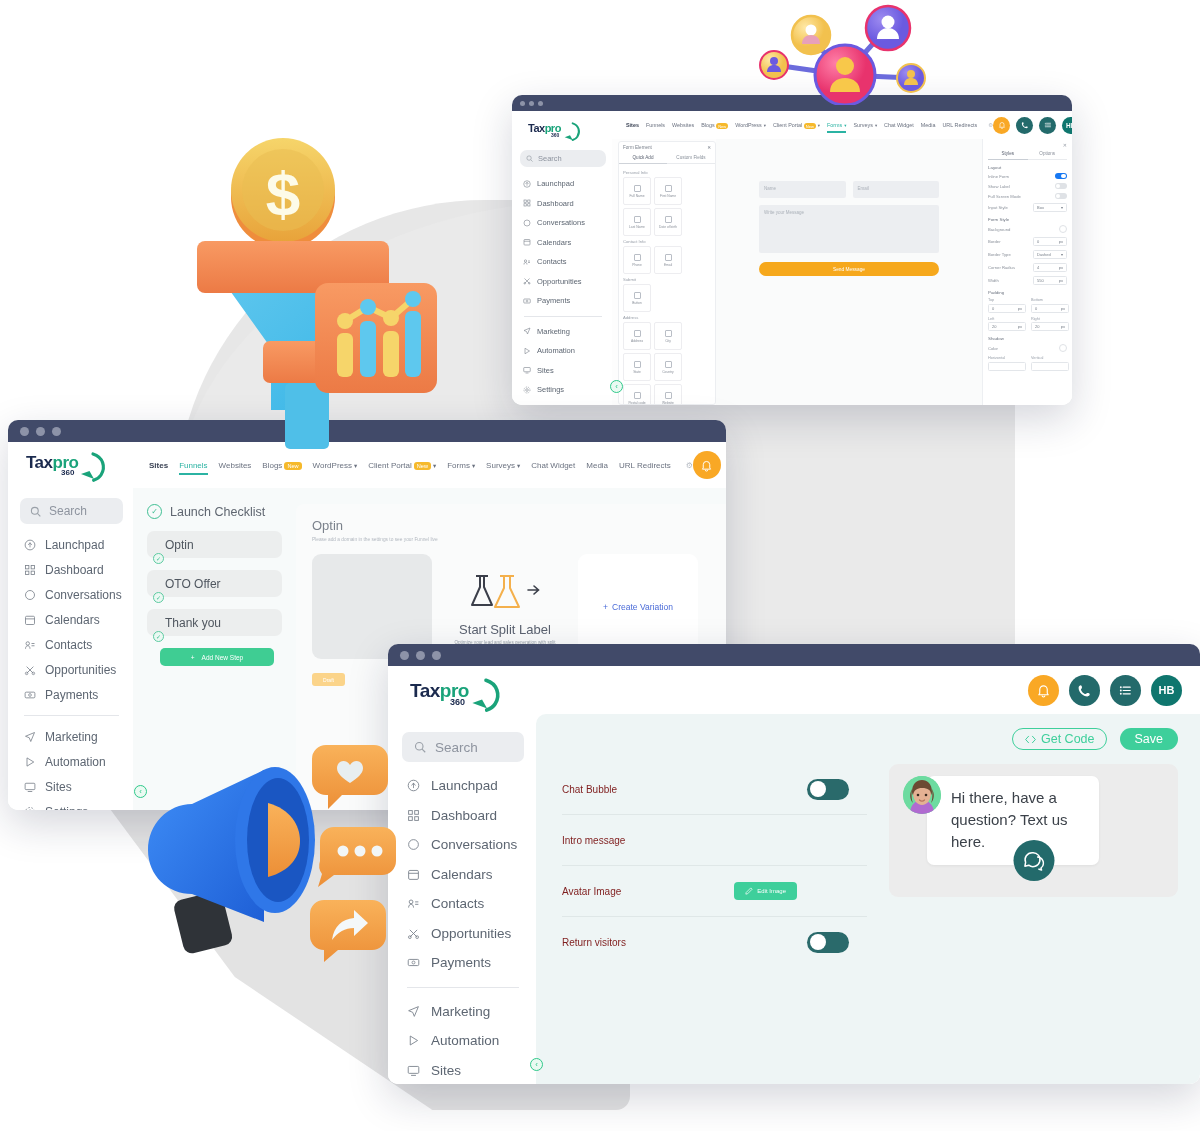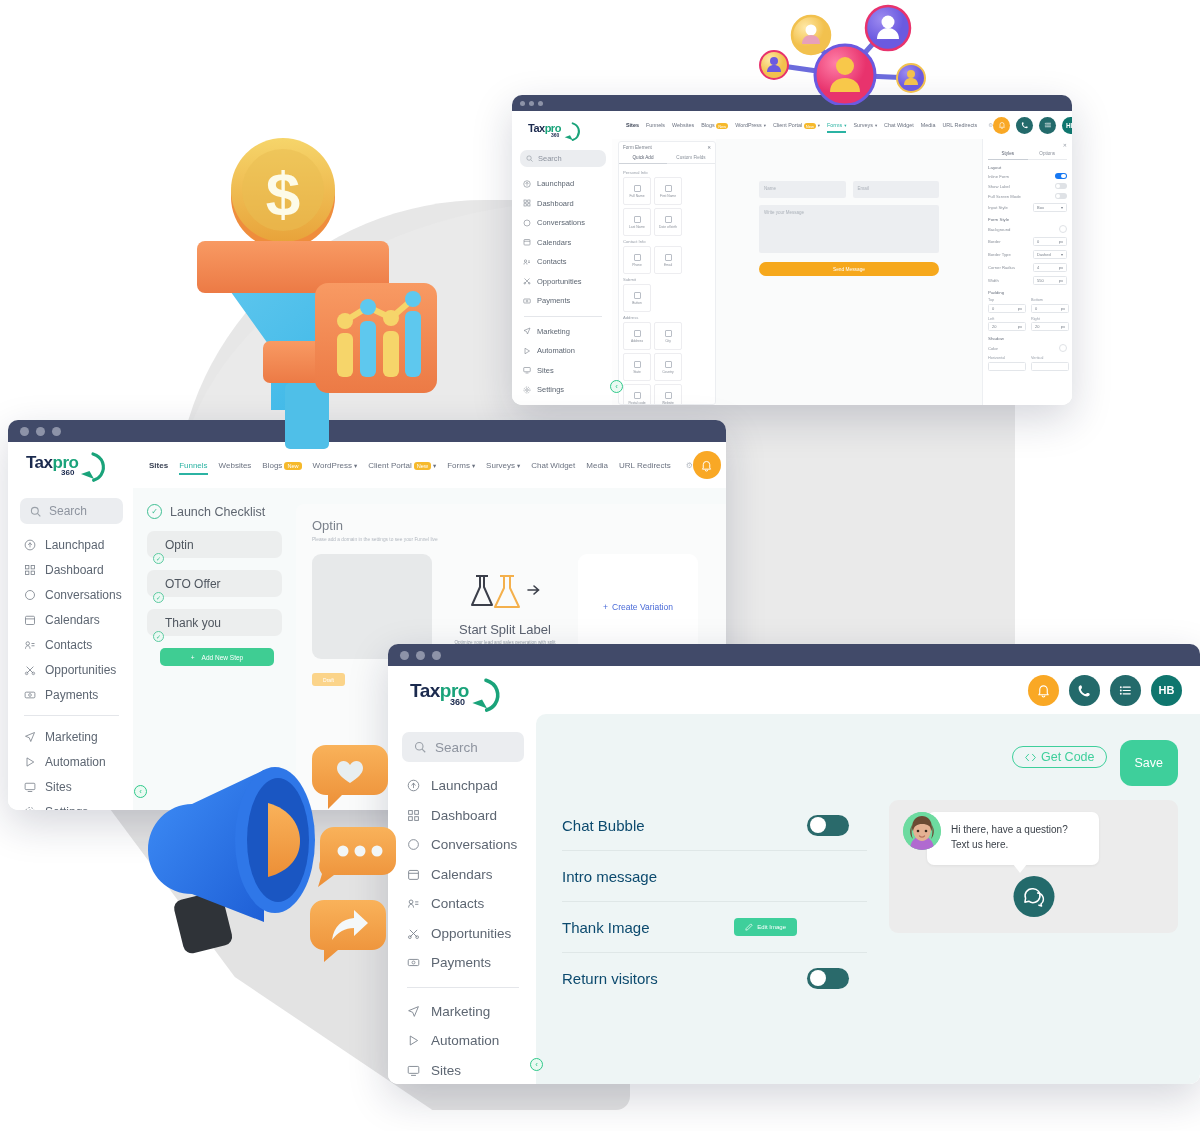--- a/index.html
+++ b/index.html
@@ -186,41 +186,41 @@
   #wf-top{ height:48px; display:flex; align-items:center; padding:0 18px; }
   #wf-top .hdr-icons{ margin-left:auto; gap:10px; }
   #wf-top .circ{ width:31px; height:31px; font-size:11px; }
   #wf-content{ flex:1; background:#eef5f5; border-top-left-radius:10px;
                padding:14px 22px 0 26px; min-height:0; position:relative; }
   .wf-actions{ display:flex; justify-content:flex-end; gap:13px; align-items:center; }
   .btn-getcode{ border:1.2px solid #3ecf9b; color:#3ecf9b; border-radius:12px;
                 padding:3px 11px; font-size:12.5px; display:flex;
                 align-items:center; gap:4px; }
   .btn-save{ background:#3ecf9b; color:#fff; border-radius:12px;
-             padding:16px 15px; font-size:12.5px;margin-top:12px; }
+             padding:4px 15px; font-size:12.5px; }
   .wf-body{ display:flex; gap:22px; margin-top:14px; }
   .wf-left{ width:305px; }
   .wf-field{ display:flex; align-items:center; justify-content:space-between;
              min-height:50px; }
-  .wf-label{ font-size:15px; color:#0c4a6e; filter:blur(.7px); }
+  .wf-label{ font-size:10px; color:#7f1d1d; filter:blur(.7px); }
   .wf-line{ height:1px; background:#dfe7e7; }
   .tgl{ width:42px; height:21px; border-radius:11px; background:#2a6a6b;
         position:relative; }
   .tgl i{ position:absolute; width:16px; height:16px; background:#fff;
           border-radius:50%; top:2.5px; left:3px; }
   .btn-edit{ background:#3ecf9b; color:#fff; border-radius:4px; font-size:6px;
              padding:5px 11px; display:flex; align-items:center; gap:4px; }
   .wf-right{ flex:1; }
   .chat-prev{ background:#ececec; border-radius:9px; height:133px;
               padding:12px 14px; position:relative; }
   .bubble-wrap{ display:flex; align-items:flex-start; gap:0; }
   .avatar3d{ width:38px; height:38px; border-radius:50%; background:#6ddba0;
              position:relative; overflow:hidden; flex:none; z-index:2; }
   .chat-bubble{ background:#fff; border-radius:7px; padding:11px 14px 13px 24px;
-                margin-left:-14px; font-size:10px; color:#3b4149; line-height:1.45;
+                margin-left:-14px; font-size:15px; color:#3b4149; line-height:1.45;
                 position:relative; box-shadow:0 1px 3px rgba(0,0,0,.06);
                 max-width:172px; }
   .chat-bubble::after{ content:""; position:absolute; left:50%; bottom:-8px;
                        width:0; height:0; border-left:7px solid transparent;
                        border-right:7px solid transparent; border-top:9px solid #fff; }
   .chat-fab{ width:41px; height:41px; border-radius:50%; background:#236a6b;
              position:absolute; left:50%; transform:translateX(-50%); bottom:16px;
              display:flex; align-items:center; justify-content:center; }
 
   .collapse-btn{ position:absolute; width:13px; height:13px; border-radius:50%;
@@ -1076,21 +1076,21 @@
                 <div class="tgl" style="margin-right: 18px;">
                   <i></i>
                 </div>
               </div>
               <div class="wf-line"></div>
               <div class="wf-field">
                 <div class="wf-label">Intro message</div>
               </div>
               <div class="wf-line"></div>
               <div class="wf-field">
-                <div class="wf-label">Thank Image</div>
+                <div class="wf-label">Avatar Image</div>
                 <div class="btn-edit" style="margin-right: 70px;">
                   <svg width="8" height="8" viewBox="0 0 16 16">
                     <path d="M11.5 1.8l2.7 2.7L5 13.7 1.7 14.3l.6-3.3z" stroke="#fff" stroke-width="1.4" fill="none" stroke-linejoin="round"></path>
                   </svg>
                   <span>Edit Image</span>
                 </div>
               </div>
               <div class="wf-line"></div>
               <div class="wf-field">
                 <div class="wf-label">Return visitors</div>

